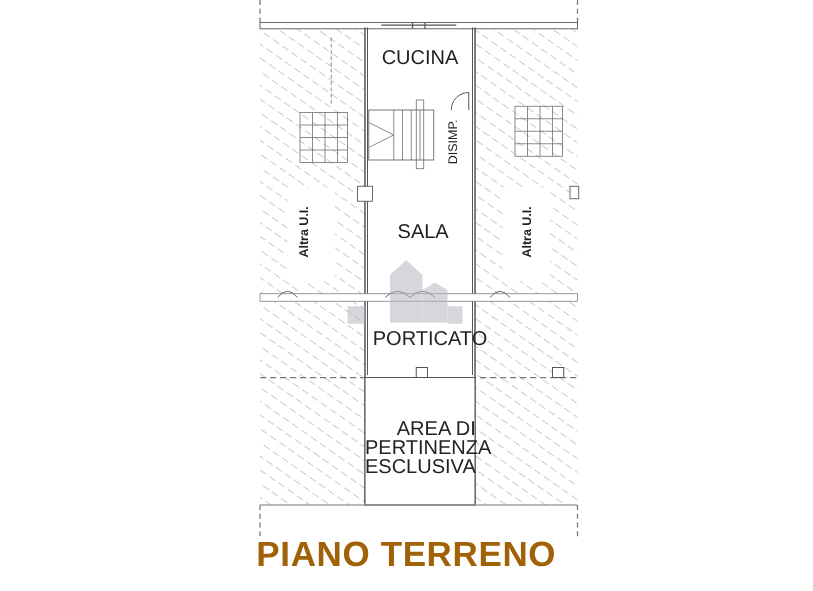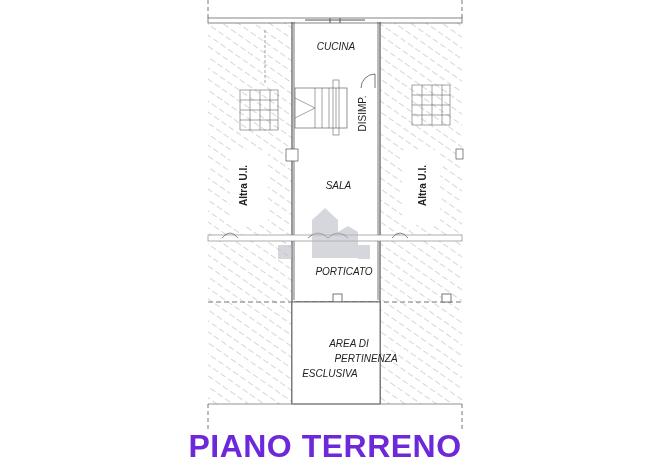--- a/index.html
+++ b/index.html
@@ -1,20 +1,20 @@
 <!DOCTYPE html>
 <html><head>
 <meta charset="utf-8">
 <style>
   html,body{margin:0;padding:0;background:#fff;}
   body{width:650px;height:473px;position:relative;overflow:hidden;font-family:"Liberation Sans",sans-serif;}
   svg{position:absolute;left:0;top:0;}
-  .lbl{position:absolute;font-size:10px;color:#222;text-align:center;line-height:13px;font-style:italic;}
+  .lbl{position:absolute;font-size:16px;color:#222;text-align:center;line-height:13px;}
   .vlbl{position:absolute;font-size:10px;font-weight:bold;color:#222;transform:rotate(-90deg);white-space:nowrap;}
-  .title{position:absolute;left:0;width:650px;top:428px;text-align:center;font-size:32px;font-weight:bold;color:#6d28d9;letter-spacing:0.5px;}
+  .title{position:absolute;left:0;width:650px;top:428px;text-align:center;font-size:28px;font-weight:bold;color:#a16207;letter-spacing:0.5px;}
 </style>
 </head>
 <body>
 
 <svg width="650" height="473" viewBox="0 0 650 473">
   <defs>
     <pattern id="hatch" patternUnits="userSpaceOnUse" width="9" height="9" patternTransform="rotate(-55)">
       <line x1="0" y1="0" x2="0" y2="9" stroke="#888" stroke-width="0.7" stroke-dasharray="5,3"></line>
     </pattern>
   </defs>
@@ -96,18 +96,18 @@
 
   <rect x="292" y="302" width="88" height="102" fill="#fff" stroke="#555" stroke-width="0.8"></rect>
   <line x1="208" y1="404" x2="462" y2="404" stroke="#777" stroke-width="0.8"></line>
 </svg>
 
 <div class="lbl" style="left:292px;top:40px;width:88px;">CUCINA</div>
 <div class="vlbl" style="left:345px;top:108px;font-weight:normal;">DISIMP.</div>
 <div class="lbl" style="left:292px;top:179px;width:93px;">SALA</div>
 <div class="lbl" style="left:292px;top:265px;width:104px;">PORTICATO</div>
 <div class="lbl" style="left:305px;top:337px;width:88px;text-align:center;">AREA DI</div>
-<div class="lbl" style="left:292px;top:352px;width:88px;margin-left:30px;">PERTINENZA</div>
+<div class="lbl" style="left:292px;top:352px;width:88px;">PERTINENZA</div>
 <div class="lbl" style="left:292px;top:367px;width:76px;">ESCLUSIVA</div>
 <div class="vlbl" style="left:223px;top:180px;">Altra U.I.</div>
 <div class="vlbl" style="left:402px;top:180px;">Altra U.I.</div>
 
 <div class="title">PIANO TERRENO</div>
 
 </body></html>

